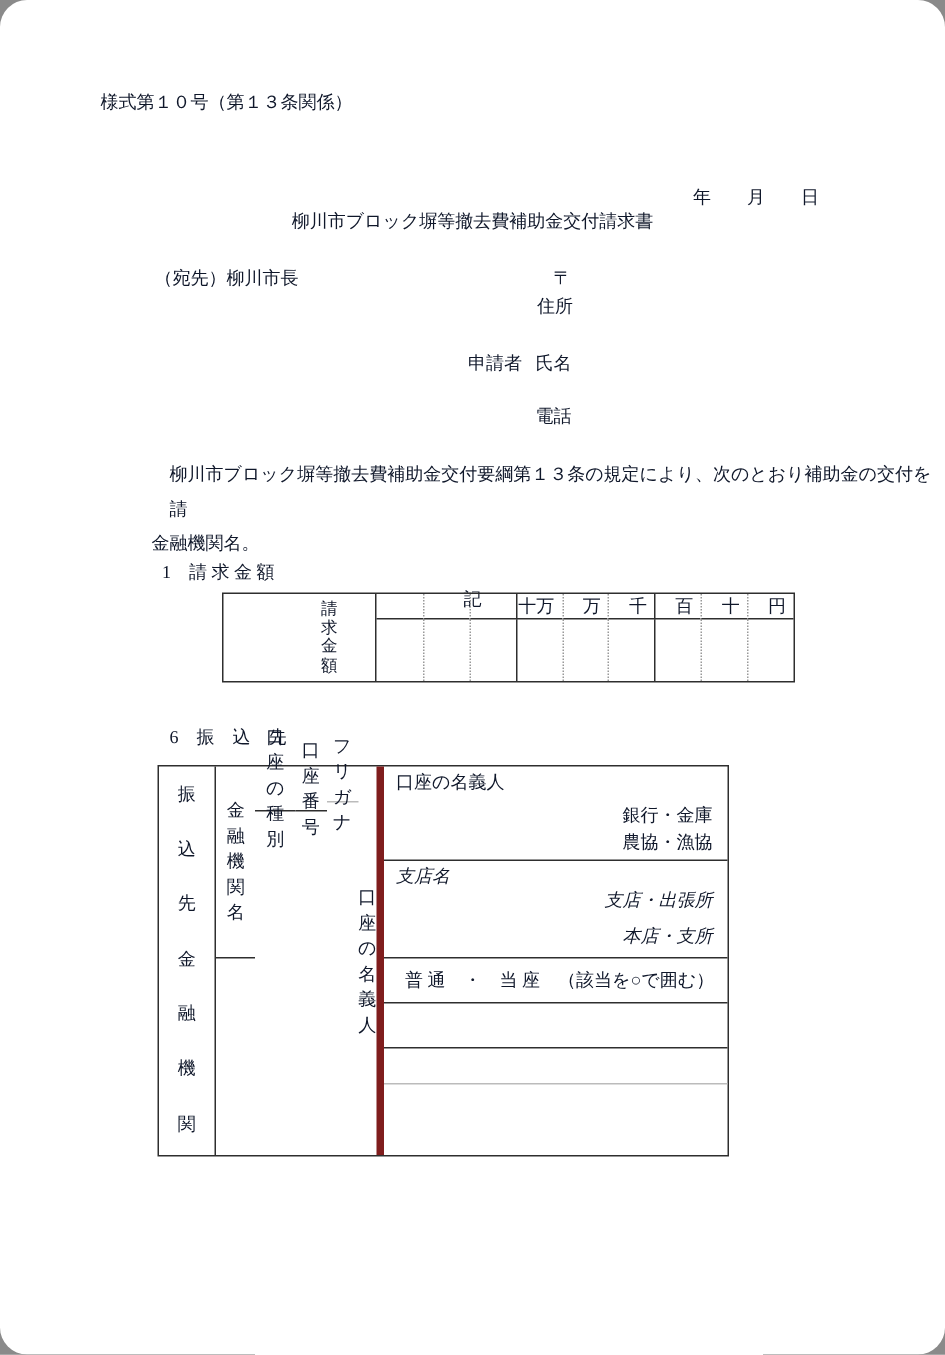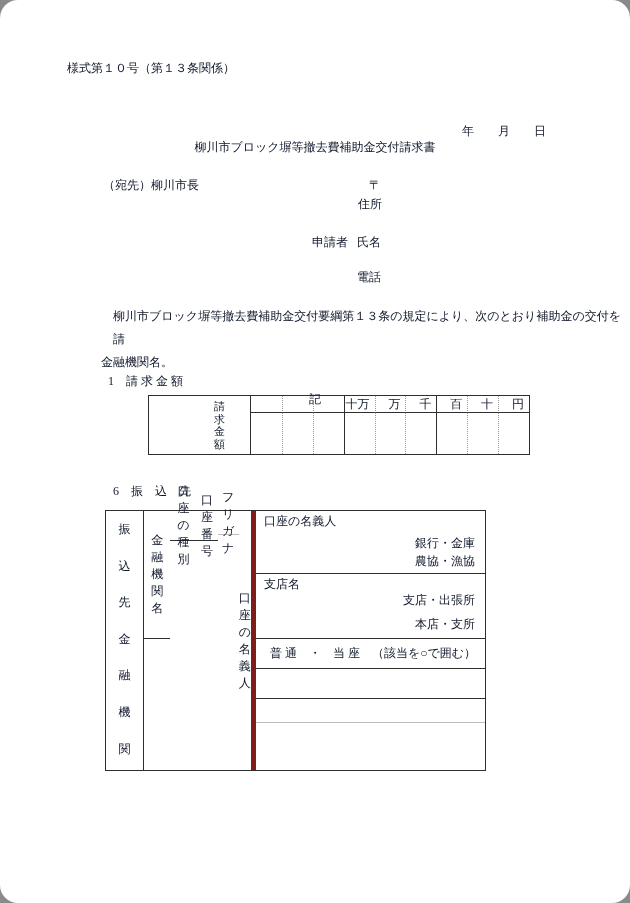--- a/index.html
+++ b/index.html
@@ -57,21 +57,21 @@
   .vtext-side {
     width:14px; font-size:12px; line-height:36.6px;
     text-align:center; word-break:break-all;
   }
   .t2-col2 {
     width:112px; border-right:5px solid #7f1d1d;
     display:flex; flex-direction:row;
   }
   .t2-col3 { flex:1; display:flex; flex-direction:column; }
   .lbl { display:flex; align-items:center; justify-content:center; text-align:center; }
-  .h128 { height:128px; } .h63 { height:63px; } .h65 { height:65px; }
+  .h128 { height:128px; } .h63 { height:63px; } .h65 { height:65px;font-style:italic; }
   .h30  { height:30px; }  .h24 { height:24px; } .grow { flex:1; }
   .bb  { border-bottom:1px solid #2e2e2e; }
   .bbl { border-bottom:1px solid #bbbbbb; }
   .cell-caption { padding:4px 0 0 8px; line-height:13px; }
   .opt { text-align:right; padding-right:10px; line-height:18px; }
   .opt-first { margin-top:6px; }
   .val-row { display:flex; align-items:center; padding-left:14px; }
 
   .body-line { line-height:23px; }
   .indent { padding-left:12px; }

